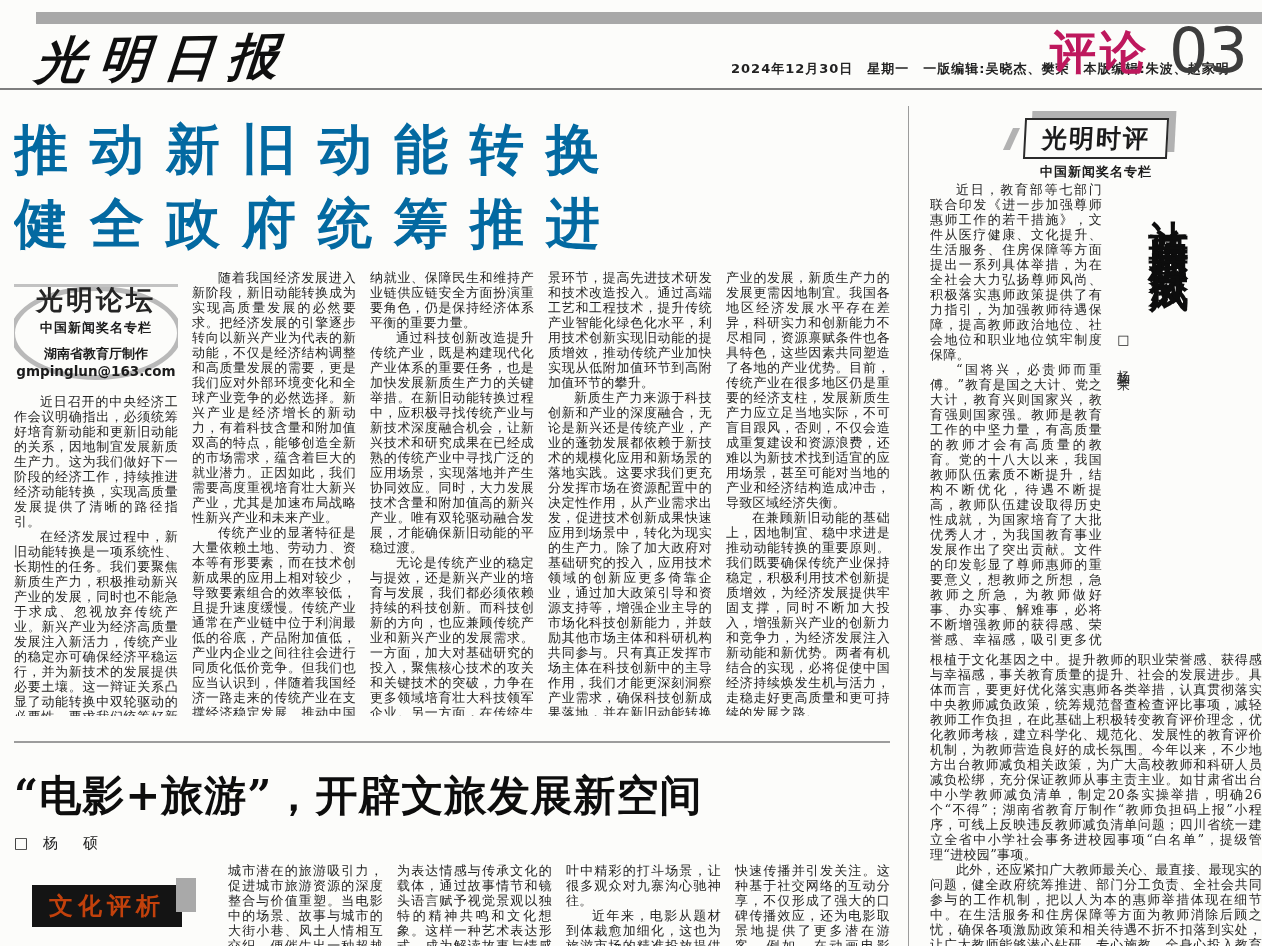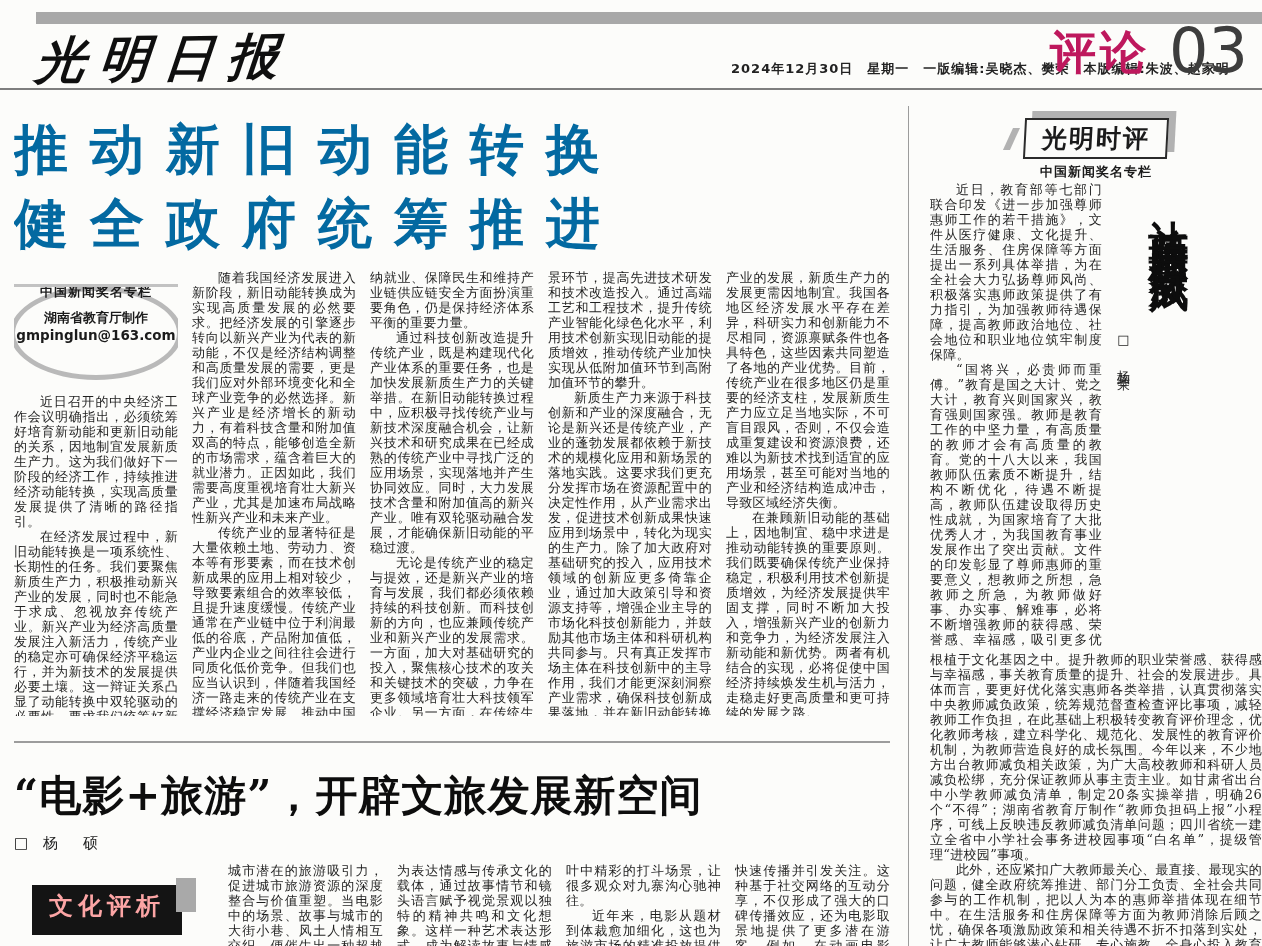--- a/index.html
+++ b/index.html
@@ -78,22 +78,22 @@
   .cm-title { writing-mode:vertical-rl; margin:6px 0 0 10px; font-size:40px; font-weight:bold; letter-spacing:7px; color:#0d0d0d; }
   .cm-full { margin-top:6px; height:294px; overflow:hidden; }
 
   
   .culture { position:absolute; left:14px; top:756px; width:878px; height:190px; overflow:hidden; }
   .cu-title { margin:14px 0 0 0; font-size:42px; line-height:52px; letter-spacing:1px; font-weight:bold; color:#0d0d0d; }
   .culture .byline { margin-top:12px; }
   .cu-body { display:flex; gap:14px; margin-top:10px; }
   .cu-badge-slot { width:200px; flex:0 0 200px; }
   .cu-badge {
-    position:relative; width:150px; height:50px; margin:22px 0 0 18px; background:#141414;
-    color:#fca5a5; font-size:24px; font-weight:bold; letter-spacing:5px; line-height:42px; text-align:center;
+    position:relative; width:150px; height:42px; margin:22px 0 0 18px; background:#141414;
+    color:#c2410c; font-size:24px; font-weight:bold; letter-spacing:5px; line-height:42px; text-align:center;
   }
   .cu-badge::after { content:""; position:absolute; right:-14px; top:-7px; width:20px; height:34px; background:#a9a9a9; }
   .cu-col { width:155px; flex:0 0 155px; overflow:hidden; }
 </style>
 </head>
 <body>
 
 <div class="page">
 
   <div class="topbar"></div>
@@ -106,20 +106,21 @@
   <div class="head-rule"></div>
 
   <div class="main-article">
     <h1 class="main-title">
       <span>推动新旧动能转换</span><br>
       <span>健全政府统筹推进</span>
     </h1>
     <div class="main-body">
       <div class="col">
         <div class="forum-badge">
+          <div class="fb-title">光明论坛</div>
           <div class="fb-sub">中国新闻奖名专栏</div>
           <div class="fb-mail-label">湖南省教育厅制作</div>
           <div class="fb-email">gmpinglun@163.com</div>
         </div>
         <div class="paras">
             <p>近日召开的中央经济工作会议明确指出，必须统筹好培育新动能和更新旧动能的关系，因地制宜发展新质生产力。这为我们做好下一阶段的经济工作，持续推进经济动能转换，实现高质量发展提供了清晰的路径指引。</p>
             <p>在经济发展过程中，新旧动能转换是一项系统性、长期性的任务。我们要聚焦新质生产力，积极推动新兴产业的发展，同时也不能急于求成、忽视放弃传统产业。新兴产业为经济高质量发展注入新活力，传统产业的稳定亦可确保经济平稳运行，并为新技术的发展提供必要土壤。这一辩证关系凸显了动能转换中双轮驱动的必要性，要求我们统筹好新兴产业的培育壮大和传统产业的转型升级。</p>
           </div>
       </div>
       <div class="col paras">

